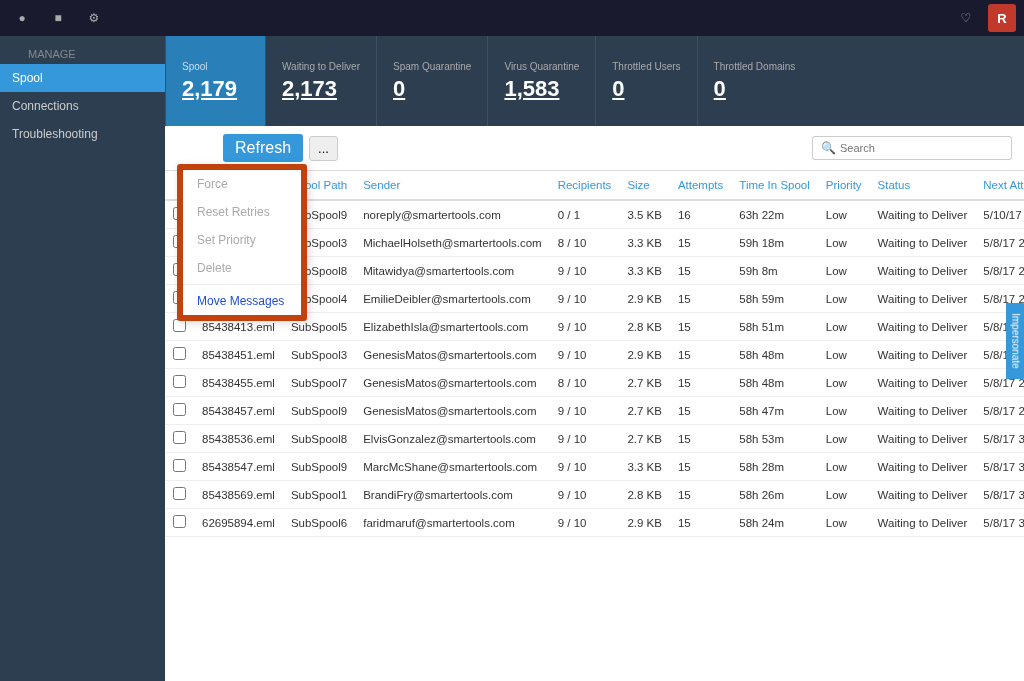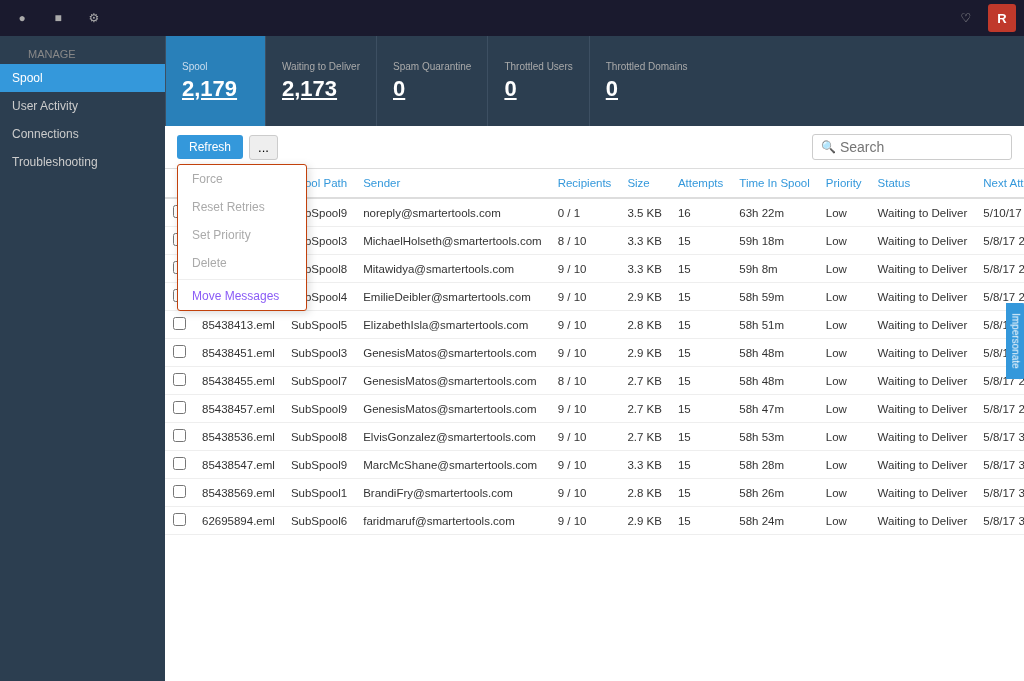--- a/index.html
+++ b/index.html
@@ -106,60 +106,61 @@
       flex-shrink: 0;
       position: relative;
     }
     .btn-refresh {
       background: #3498db;
       color: white;
       border: none;
       padding: 5px 12px;
       border-radius: 3px;
       cursor: pointer;
-      font-size: 12px;
+      font-size: 16px;
+      margin-left: 46px;
     }
     .btn-more {
       background: #eee;
       border: 1px solid #ccc;
       padding: 4px 8px;
       border-radius: 3px;
       cursor: pointer;
       font-size: 13px;
     }
     .toolbar-spacer { flex: 1; }
     .search-box {
       display: flex; align-items: center;
       border: 1px solid #ccc;
       border-radius: 3px;
       padding: 4px 8px;
       background: white;
       gap: 4px;
       width: 200px;
     }
     .search-box input {
-      border: none; outline: none; font-size: 14px; width: 100%;
+      border: none; outline: none; font-size: 11px; width: 100%;
     }
 
     
     .dropdown-menu {
       position: absolute;
       top: 38px;
       left: 12px;
       background: white;
-      border: 1px solid #c2410c;
+      border: 6px solid #c2410c;
       border-radius: 3px;
       box-shadow: 2px 2px 8px rgba(0,0,0,0.15);
       z-index: 100;
       min-width: 130px;
     }
     .dropdown-item {
       padding: 7px 14px;
       cursor: pointer;
-      color: #8b5cf6;
+      color: #1d4ed8;
       font-size: 12px;
     }
     .dropdown-item.disabled { color: #aaa; cursor: default; }
     .dropdown-divider { border-top: 1px solid #eee; margin: 2px 0; }
 
     
     .table-area {
       flex: 1;
       overflow-y: auto;
       background: white;
@@ -220,39 +221,42 @@
   <div class="top-nav-spacer"></div>
   <div class="top-nav-bell">♡</div>
   <div class="top-nav-avatar">R</div>
 </div>
 
 <div class="layout">
 
   <div class="sidebar">
     <div class="sidebar-manage">Manage</div>
     <div class="sidebar-item active">Spool</div>
-    <div class="sidebar-item">User Activity</div>
     <div class="sidebar-item">Connections</div>
     <div class="sidebar-item">Troubleshooting</div>
   </div>
 
   <div class="main">
 
     <div class="stats-bar">
       <div class="stats-item highlight">
         <div class="label">Spool</div>
         <div class="value">2,179</div>
       </div>
       <div class="stats-item">
         <div class="label">Waiting to Deliver</div>
         <div class="value">2,173</div>
       </div>
       <div class="stats-item">
         <div class="label">Spam Quarantine</div>
         <div class="value">0</div>
+      </div>
+      <div class="stats-item">
+        <div class="label">Virus Quarantine</div>
+        <div class="value">1,583</div>
       </div>
       <div class="stats-item">
         <div class="label">Throttled Users</div>
         <div class="value">0</div>
       </div>
       <div class="stats-item">
         <div class="label">Throttled Domains</div>
         <div class="value">0</div>
       </div>
     </div>

